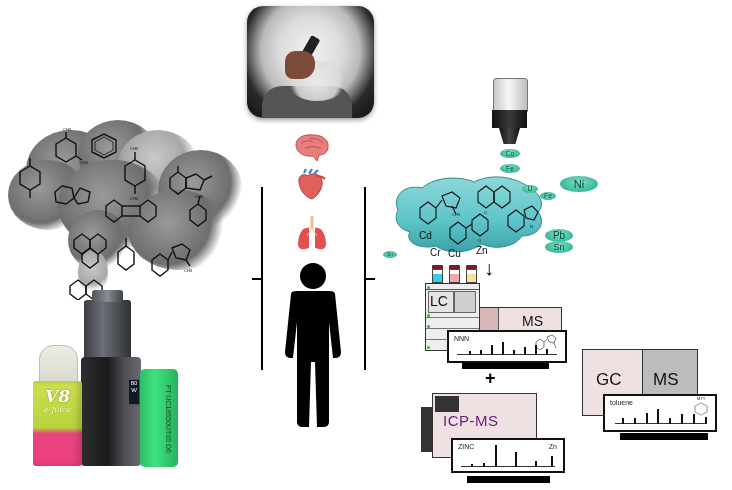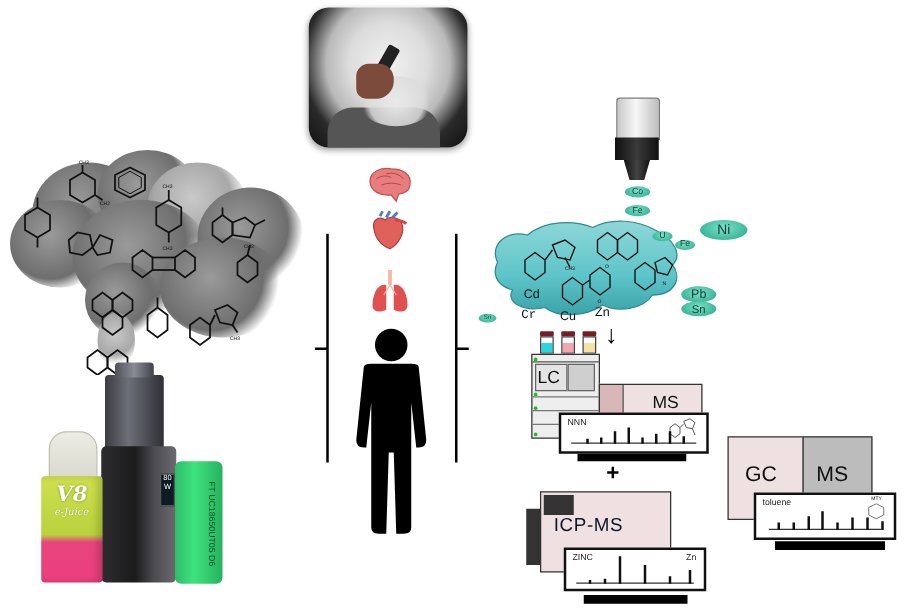--- a/index.html
+++ b/index.html
@@ -219,21 +219,21 @@
   </g>
   <g font-size="4" fill="#111" font-family="Liberation Sans, sans-serif">
     <text x="62" y="46">CH3</text>
     <text x="94" y="44">O</text>
     <text x="88" y="72">O</text>
     <text x="140" y="58">N</text>
   </g>
 </svg>
 
 <div class="puddle-label" style="left:419px;top:230px;">Cd</div>
-<div class="puddle-label" style="left:417px;top:247px;font-family:Liberation Mono, monospace;">Cr</div>
+<div class="puddle-label" style="left:430px;top:247px;">Cr</div>
 <div class="puddle-label" style="left:448px;top:248px;">Cu</div>
 <div class="puddle-label" style="left:476px;top:245px;">Zn</div>
 
 <div class="pill" style="left:522px;top:185px;width:16px;height:8px;line-height:8px;"><span>U</span></div>
 <div class="pill" style="left:540px;top:192px;width:16px;height:8px;line-height:8px;"><span>Fe</span></div>
 <div class="pill" style="left:560px;top:176px;width:38px;height:16px;line-height:16px;font-size:11px;"><span>Ni</span></div>
 <div class="pill" style="left:545px;top:229px;width:28px;height:13px;line-height:13px;font-size:10px;"><span>Pb</span></div>
 <div class="pill" style="left:545px;top:241px;width:28px;height:12px;line-height:12px;font-size:9px;"><span>Sn</span></div>
 <div class="pill" style="left:383px;top:251px;width:14px;height:7px;line-height:7px;font-size:5px;"><span>Sn</span></div>
 
@@ -287,21 +287,21 @@
   <div class="peak" style="left:86px;height:10px;bottom:6px;"></div>
   <div class="peak" style="left:97px;height:6px;bottom:6px;"></div>
 </div>
 <div class="stand" style="left:462px;top:363px;width:87px;height:6px;"></div>
 
 <div class="abs" style="left:485px;top:369px;font-size:18px;font-weight:bold;color:#000;line-height:18px;">+</div>
 
 <div class="box" style="left:421px;top:407px;width:12px;height:45px;background:#333;border:none;"></div>
 <div class="box" style="left:432px;top:393px;width:105px;height:65px;background:#efe1e1;">
   <div style="position:absolute;left:2px;top:2px;width:24px;height:16px;background:#333;"></div>
-  <div style="position:absolute;left:10px;top:18px;font-size:15px;color:#0f172a;letter-spacing:0.5px;">ICP-MS</div>
+  <div style="position:absolute;left:10px;top:18px;font-size:15px;color:#701a75;letter-spacing:0.5px;">ICP-MS</div>
 </div>
 <div class="screen-panel" style="left:451px;top:438px;width:114px;height:35px;">
   <div class="spec-label" style="left:5px;top:3px;">ZINC</div>
   <div class="spec-label" style="right:6px;top:3px;">Zn</div>
   <div class="baseline" style="left:8px;right:8px;bottom:4px;"></div>
   <div class="peak" style="left:18px;height:3px;bottom:4px;"></div>
   <div class="peak" style="left:30px;height:4px;bottom:4px;"></div>
   <div class="peak" style="left:42px;height:22px;bottom:4px;"></div>
   <div class="peak" style="left:62px;height:15px;bottom:4px;"></div>
   <div class="peak" style="left:82px;height:6px;bottom:4px;"></div>

